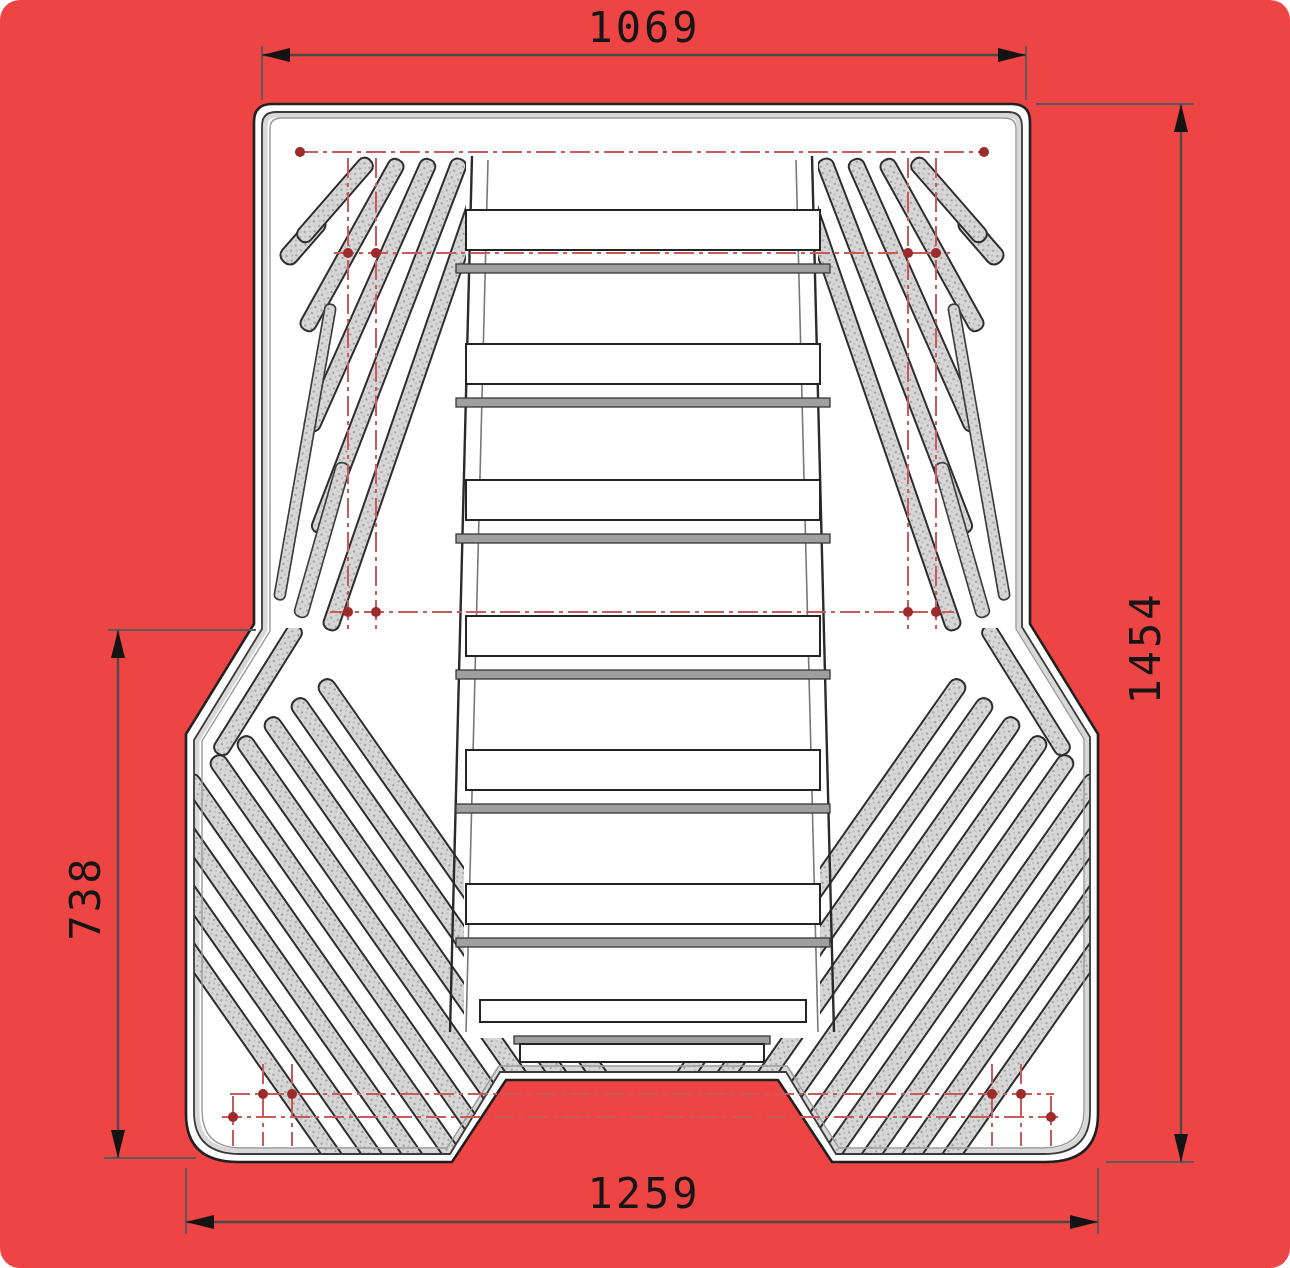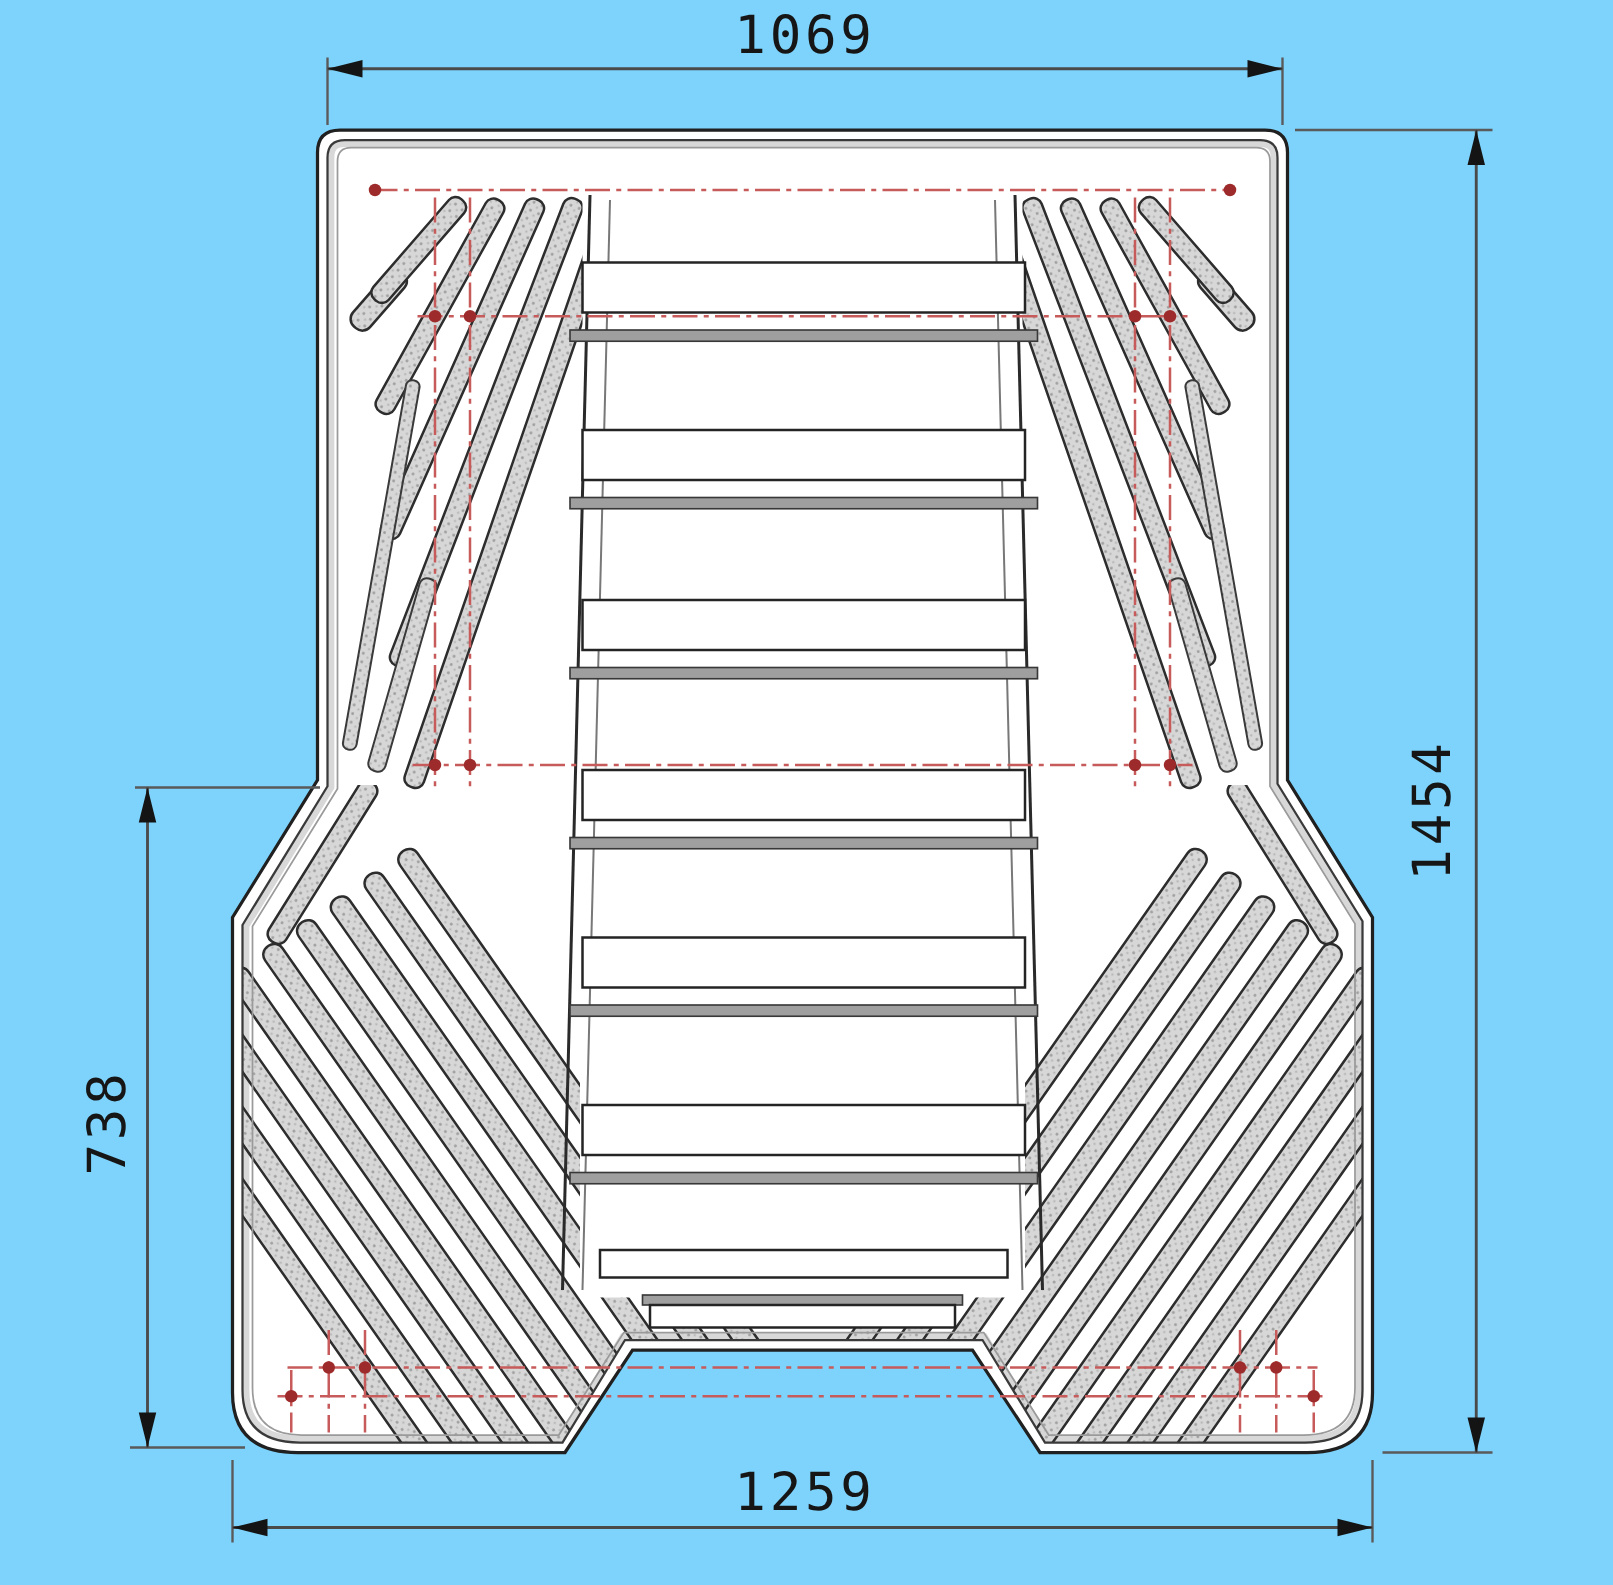--- a/index.html
+++ b/index.html
@@ -1,18 +1,19 @@
 <!DOCTYPE html>
 <html><head>
 <meta charset="utf-8">
 <style>
   html,body { margin:0; padding:0; background:#ffffff; }
   .stage {
-    position:relative; width:1290px; height:1268px; background:#7dd3fc;
+    position:relative; width:1290px; height:1268px; background:#ef4444;
     font-family:"DejaVu Sans Mono","Liberation Mono",monospace;
+    border-radius:20px;
   }
   svg { display:block; width:1290px; height:1268px; }
   .dim-text {
     font-family:"DejaVu Sans Mono","Liberation Mono",monospace;
     font-size:42px; letter-spacing:3px; fill:#161616;
   }
   .ext { stroke:#5a5a5a; stroke-width:1.9; fill:none; }
   .dimline { stroke:#4a4a4a; stroke-width:2.3; fill:none; }
   .arrow { fill:#141414; stroke:none; }
   .rib { fill:url(#stip); stroke:#2d2d2d; stroke-width:2; }

